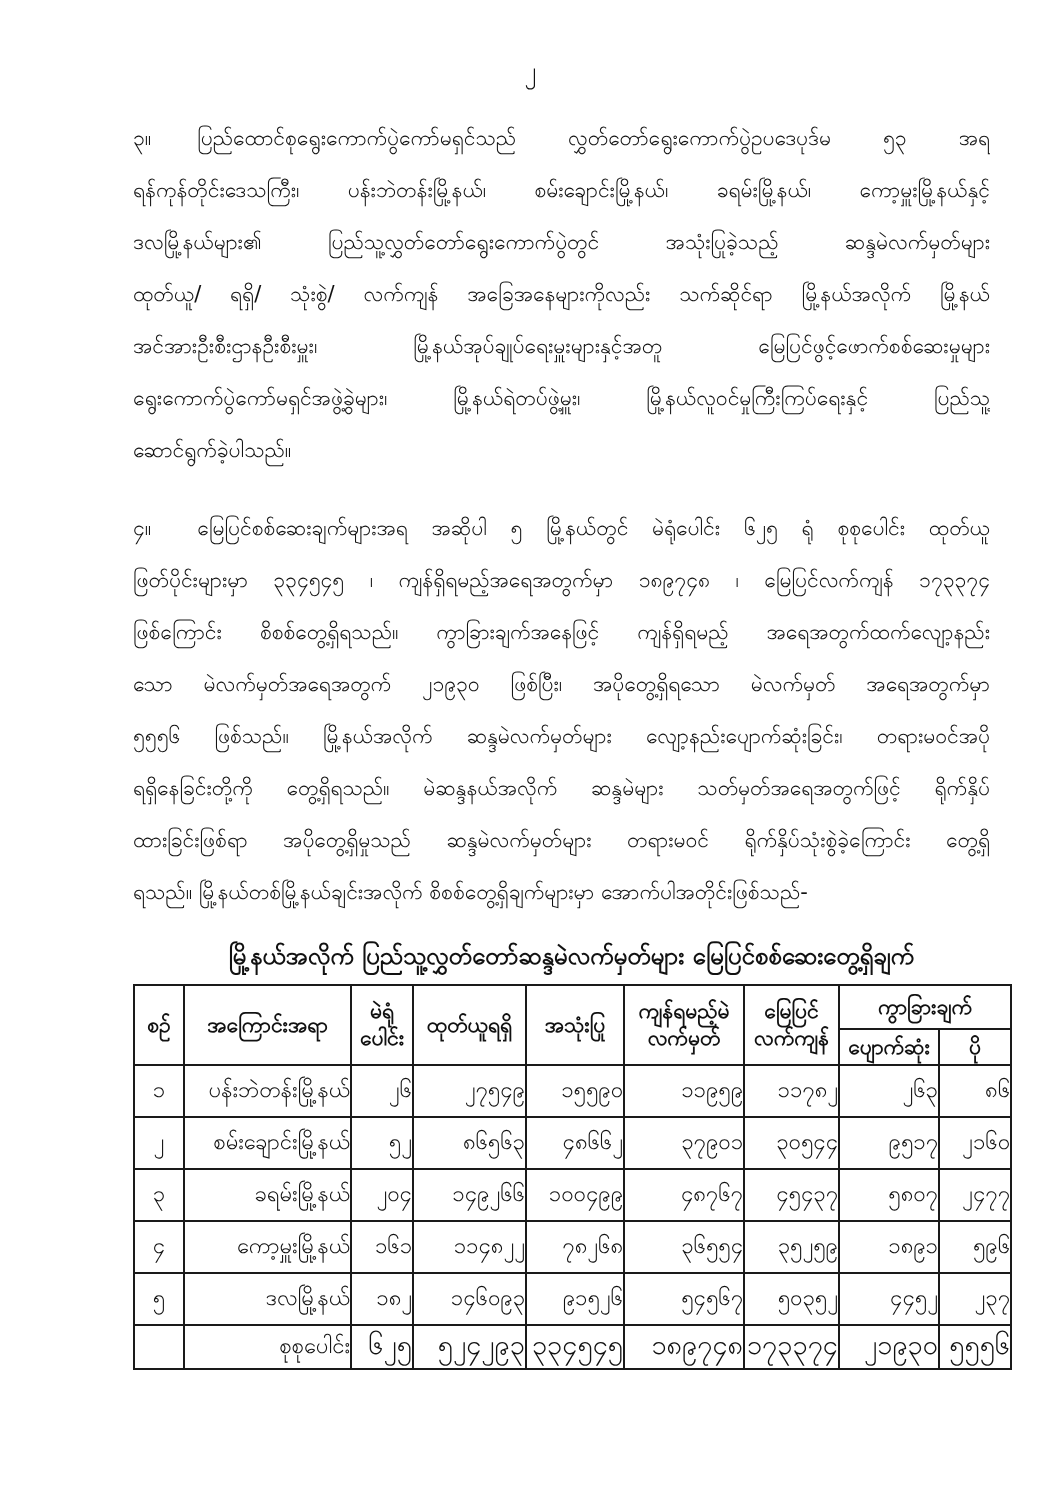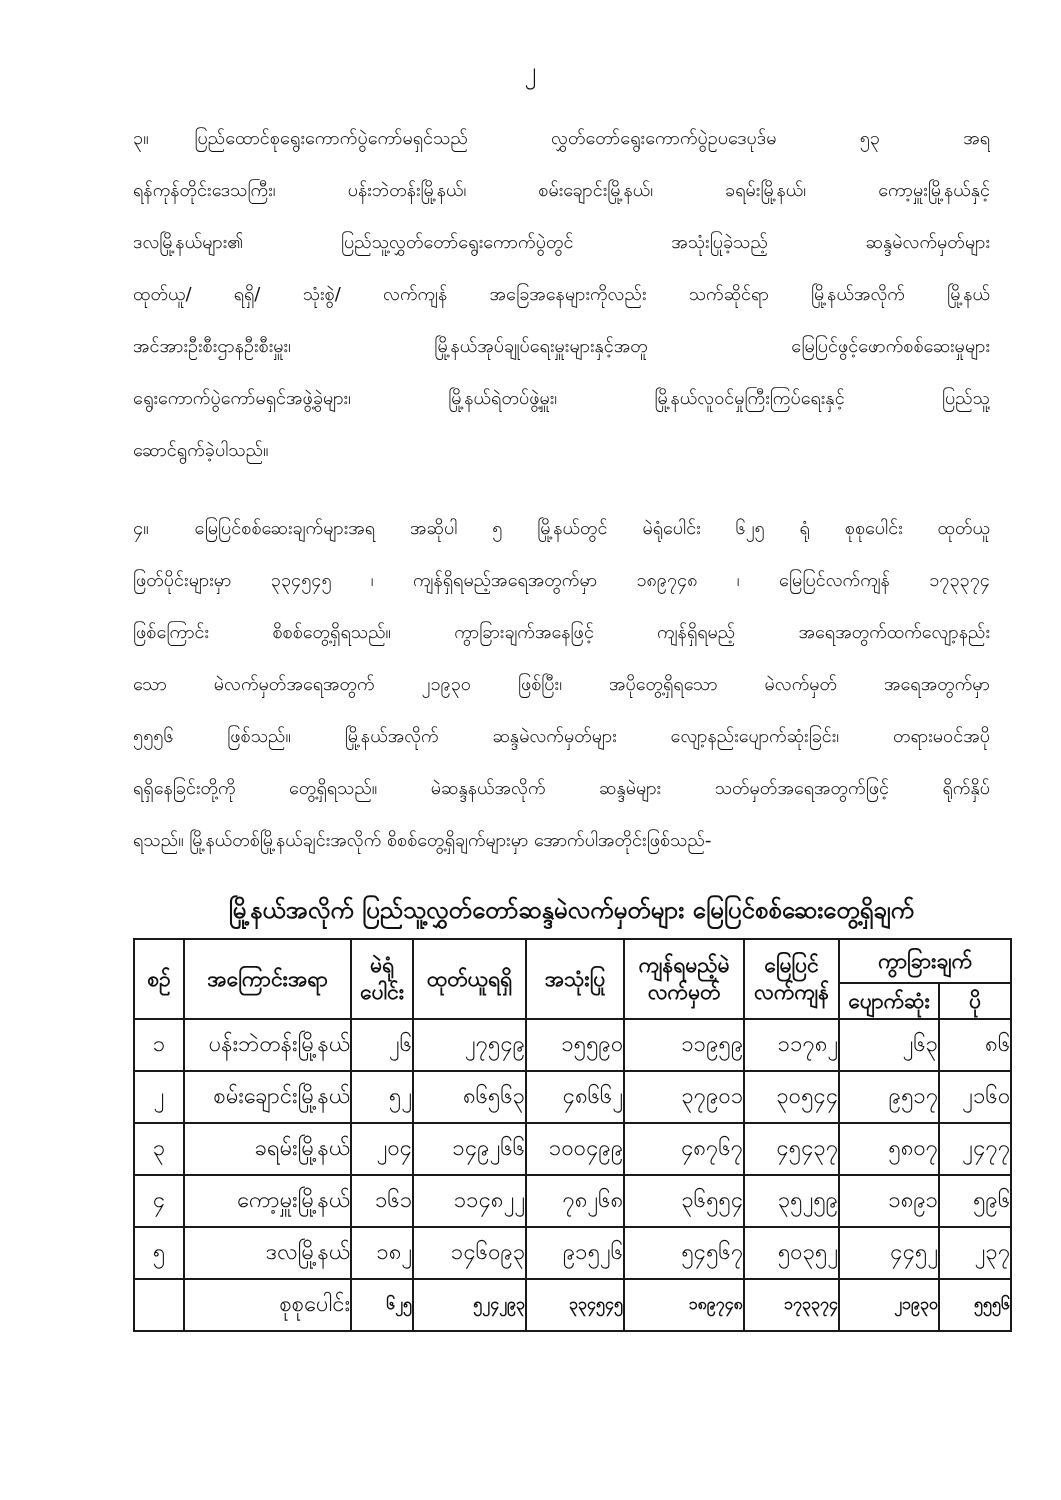--- a/index.html
+++ b/index.html
@@ -22,35 +22,35 @@
     margin-left:133px;
     width:877px;
   }
   .para{
     width:857px;
     margin-top:26px;
   }
   .para .line{
     height:52px;
     line-height:52px;
-    font-size:18px;
+    font-size:21px;
     white-space:normal;
     text-align:justify;
     text-align-last:justify;
     overflow:hidden;
   }
   .para .line.last{
     text-align-last:left;
   }
   .para .pnum{
     display:inline-block;
     margin-right:46px;
   }
   .table-title{
-    margin-top:24px;
+    margin-top:18px;
     width:877px;
     text-align:center;
     font-size:24px;
     font-weight:bold;
     line-height:40px;
     height:40px;
   }
   table.findings{
     margin-top:8px;
     border-collapse:collapse;
@@ -68,25 +68,25 @@
     font-size:21px;
     text-align:center;
     vertical-align:middle;
     line-height:27px;
     overflow-wrap:anywhere;
     padding:2px 3px;
   }
   tr.hdr1{height:44px;}
   tr.hdr2{height:36px;}
   tr.datarow{height:52px;}
-  tr.totalrow{height:52px;}
+  tr.totalrow{height:44px;}
   td.c-no{text-align:center;font-size:22px;}
   td.c-name{text-align:right;font-size:22px;padding-left:10px;overflow-wrap:anywhere;}
   td.c-num{text-align:right;font-size:22px;padding-right:12px;}
-  tr.totalrow td.c-num{font-weight:bold;font-size:16px;}
+  tr.totalrow td.c-num{font-weight:normal;font-size:27px;}
   tr.totalrow td.c-name{font-weight:normal;}
 </style>
 </head>
 <body>
 
 <div class="page">
 
   <div class="pageno">၂</div>
 
   <div class="content">
@@ -101,20 +101,21 @@
       <div class="line last">ဆောင်ရွက်ခဲ့ပါသည်။</div>
     </div>
 
     <div class="para">
       <div class="line"><span class="pnum">၄။</span><span>မြေပြင်စစ်ဆေးချက်များအရ အဆိုပါ ၅ မြို့နယ်တွင် မဲရုံပေါင်း ၆၂၅ ရုံ စုစုပေါင်း ထုတ်ယူ</span></div>
       <div class="line">ဖြတ်ပိုင်းများမှာ ၃၃၄၅၄၅ ၊ ကျန်ရှိရမည့်အရေအတွက်မှာ ၁၈၉၇၄၈ ၊ မြေပြင်လက်ကျန် ၁၇၃၃၇၄</div>
       <div class="line">ဖြစ်ကြောင်း စိစစ်တွေ့ရှိရသည်။ ကွာခြားချက်အနေဖြင့် ကျန်ရှိရမည့် အရေအတွက်ထက်လျော့နည်း</div>
       <div class="line">သော မဲလက်မှတ်အရေအတွက် ၂၁၉၃၀ ဖြစ်ပြီး၊ အပိုတွေ့ရှိရသော မဲလက်မှတ် အရေအတွက်မှာ</div>
       <div class="line">၅၅၅၆ ဖြစ်သည်။ မြို့နယ်အလိုက် ဆန္ဒမဲလက်မှတ်များ လျော့နည်းပျောက်ဆုံးခြင်း၊ တရားမဝင်အပို</div>
       <div class="line">ရရှိနေခြင်းတို့ကို တွေ့ရှိရသည်။ မဲဆန္ဒနယ်အလိုက် ဆန္ဒမဲများ သတ်မှတ်အရေအတွက်ဖြင့် ရိုက်နှိပ်</div>
+      <div class="line">ထားခြင်းဖြစ်ရာ အပိုတွေ့ရှိမှုသည် ဆန္ဒမဲလက်မှတ်များ တရားမဝင် ရိုက်နှိပ်သုံးစွဲခဲ့ကြောင်း တွေ့ရှိ</div>
       <div class="line last">ရသည်။ မြို့နယ်တစ်မြို့နယ်ချင်းအလိုက် စိစစ်တွေ့ရှိချက်များမှာ အောက်ပါအတိုင်းဖြစ်သည်-</div>
     </div>
 
     <div class="table-title">မြို့နယ်အလိုက် ပြည်သူ့လွှတ်တော်ဆန္ဒမဲလက်မှတ်များ မြေပြင်စစ်ဆေးတွေ့ရှိချက်</div>
 
     <table class="findings">
       <colgroup>
         <col style="width:50px">
           <col style="width:167px">
           <col style="width:62px">

